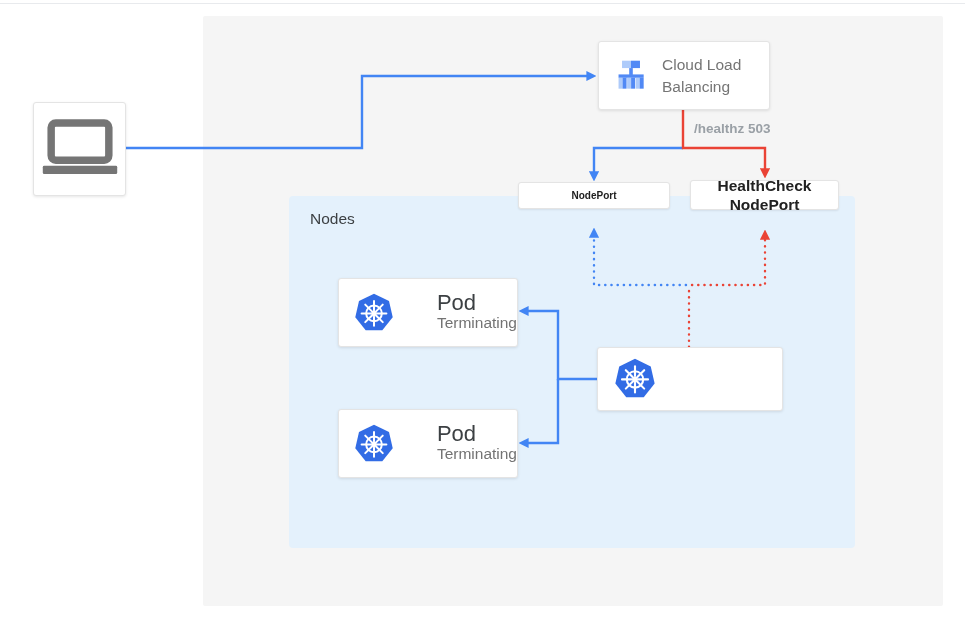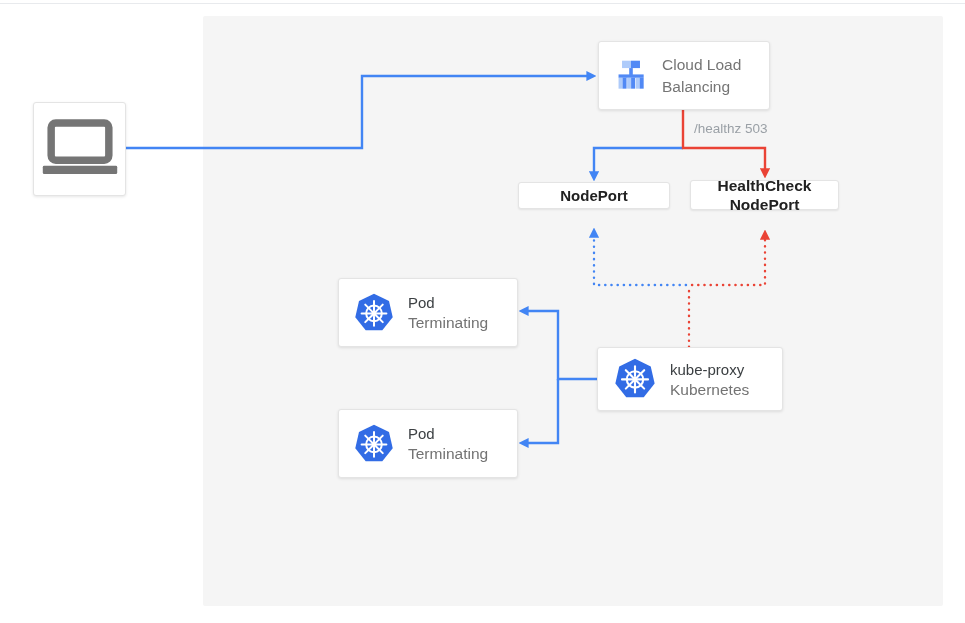--- a/index.html
+++ b/index.html
@@ -16,59 +16,62 @@
 
   .top-border{position:absolute;left:0;top:3px;width:965px;height:1px;background:#E8EAED;}
 
   .gray-panel{position:absolute;left:203px;top:16px;width:740px;height:590px;background:var(--panel-gray);border-radius:2px;}
   .nodes-panel{position:absolute;left:289px;top:196px;width:566px;height:352px;background:var(--panel-blue);border-radius:4px;}
   .nodes-label{position:absolute;left:21px;top:14px;font-size:15.5px;color:#3C4043;}
 
   .flow-svg{position:absolute;left:0;top:0;width:965px;height:623px;pointer-events:none;}
 
   .box{position:absolute;background:#FFFFFF;border:1px solid var(--box-border);border-radius:3px;
-       box-shadow:0 1px 3px rgba(0,0,0,0.10);display:flex;align-items:center;}
+       box-shadow:0 1px 3px rgba(0,0,0,0.10);display:flex;align-items:center;justify-content:space-between;}
 
   .laptop-box{left:33px;top:102px;width:93px;height:94px;justify-content:center;}
 
   .clb-box{left:598px;top:41px;width:172px;height:69px;padding-left:13px;}
   .clb-text{margin-left:12px;font-size:15.5px;line-height:22px;color:var(--text-gray);width:110px;}
 
   .port-box{justify-content:center;text-align:center;font-weight:bold;color:var(--text-dark);box-shadow:0 1px 2px rgba(0,0,0,0.08);}
-  .nodeport-box{left:518px;top:182px;width:152px;height:27px;font-size:15px;}
+  .nodeport-box{left:518px;top:182px;width:152px;height:27px;font-size:10px;}
   .healthcheck-box{left:690px;top:180px;width:149px;height:30px;font-size:15.5px;line-height:19px;}
 
-  .healthz-label{position:absolute;left:694px;top:121px;font-size:13.5px;font-weight:normal;color:var(--text-subtle);}
+  .healthz-label{position:absolute;left:694px;top:121px;font-size:13.5px;font-weight:bold;color:var(--text-subtle);}
 
   .pod-box{width:180px;height:69px;padding-left:15px;}
   .pod-box-1{left:338px;top:278px;}
   .pod-box-2{left:338px;top:409px;}
   .kubeproxy-box{left:597px;top:347px;width:186px;height:64px;padding-left:16px;}
 
   .k8s-icon{flex:0 0 auto;}
   .box-text{margin-left:14px;}
-  .box-title{font-size:15px;color:#3C4043;line-height:21px;}
+  .box-title{font-size:22px;color:#3C4043;line-height:21px;}
   .box-subtitle{font-size:15.5px;color:#737373;line-height:20px;}
 
   .stroke-blue{stroke:var(--flow-blue,#4285F4);}
   .stroke-red{stroke:var(--flow-red,#EA4335);}
   .solid{fill:none;stroke-width:2.4px;}
   .dotted{fill:none;stroke-width:2.4px;stroke-dasharray:0.2 6;stroke-linecap:round;}
   .arrow-blue{fill:var(--flow-blue,#4285F4);}
   .arrow-red{fill:var(--flow-red,#EA4335);}
 </style>
 </head>
 <body>
 
 <div class="canvas">
 
   <div class="top-border"></div>
 
   <div class="gray-panel"></div>
 
+  <div class="nodes-panel">
+    <div class="nodes-label">Nodes</div>
+  </div>
 
   <svg class="flow-svg" viewBox="0 0 965 623">
     <defs>
       <marker id="ab" viewBox="0 0 8 8" refX="0.5" refY="4" markerWidth="4.2" markerHeight="4.2" orient="auto">
         <path d="M0,0 L8,4 L0,8 Z" class="arrow-blue"></path>
       </marker>
       <marker id="ar" viewBox="0 0 8 8" refX="0.5" refY="4" markerWidth="4.2" markerHeight="4.2" orient="auto">
         <path d="M0,0 L8,4 L0,8 Z" class="arrow-red"></path>
       </marker>
     </defs>
@@ -173,19 +176,15 @@
           <line x1="50" y1="59" x2="50" y2="82"></line>
         <line x1="42" y1="51" x2="19" y2="51"></line>
           <line x1="58" y1="51" x2="81" y2="51"></line>
         <line x1="55.7" y1="45.3" x2="71.9" y2="29.1"></line>
           <line x1="44.3" y1="45.3" x2="28.1" y2="29.1"></line>
         <line x1="55.7" y1="56.7" x2="71.9" y2="72.9"></line>
           <line x1="44.3" y1="56.7" x2="28.1" y2="72.9"></line>
       </g>
       <circle cx="50" cy="51" r="7" fill="#FFFFFF"></circle>
     </svg>
-    <div class="box-text">
-      <div class="box-title">kube-proxy</div>
-      <div class="box-subtitle">Kubernetes</div>
-    </div>
   </div>
 
 </div>
 
 </body></html>

